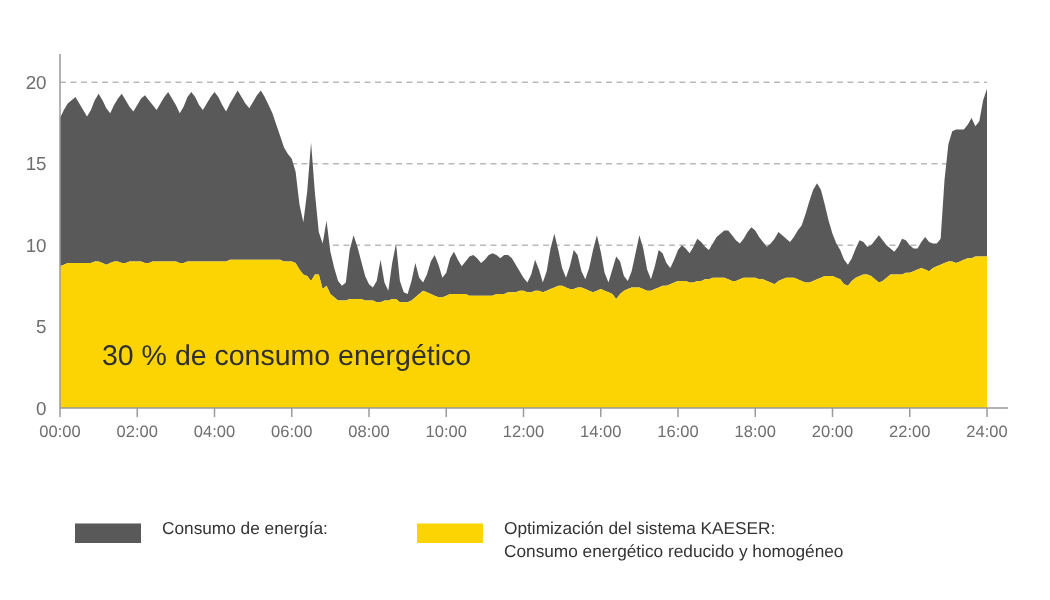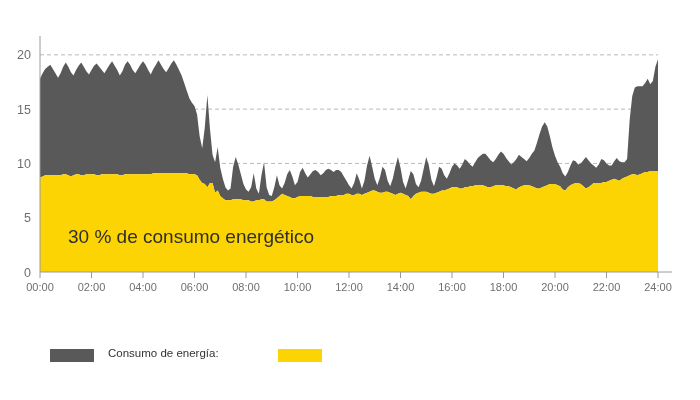--- a/index.html
+++ b/index.html
@@ -161,16 +161,20 @@
 
   <div id="legend">
     <div class="legend-entry first">
       <span class="legend-swatch gray"></span>
       <span class="legend-lines">
         <span class="legend-line">Consumo de energía:</span>
       </span>
     </div>
     <div class="legend-entry">
       <span class="legend-swatch yellow"></span>
+      <span class="legend-lines">
+        <span class="legend-line">Optimización del sistema KAESER:</span>
+        <span class="legend-line">Consumo energético reducido y homogéneo</span>
+      </span>
     </div>
   </div>
 
 </div>
 
 </body></html>

